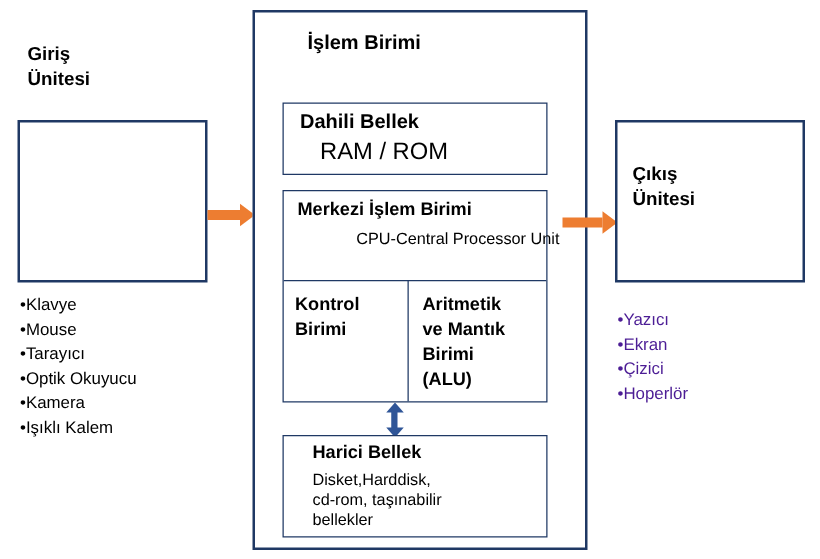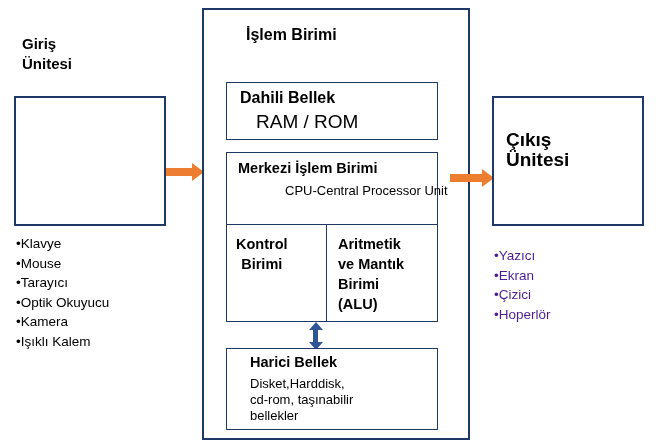--- a/index.html
+++ b/index.html
@@ -136,21 +136,20 @@
     height: 97px;
     background: #1f3864;
   }
   #control-unit-label {
     position: absolute;
     left: 236px;
     top: 234px;
     font-size: 14.5px;
     font-weight: bold;
     line-height: 20px;
-    text-align: center;
   }
   #alu-label {
     position: absolute;
     left: 338px;
     top: 234px;
     font-size: 14.5px;
     font-weight: bold;
     line-height: 20px;
   }
 
@@ -181,21 +180,21 @@
   #output-unit {
     left: 492px;
     top: 96px;
     width: 152px;
     height: 130px;
   }
   #output-unit-label {
     position: absolute;
     left: 506px;
     top: 166px;
-    font-size: 19px;
+    font-size: 15px;
     font-weight: bold;
     line-height: 20px;
     transform: translateY(-36px);
   }
 
   
   #output-list {
     position: absolute;
     left: 494px;
     top: 246px;

